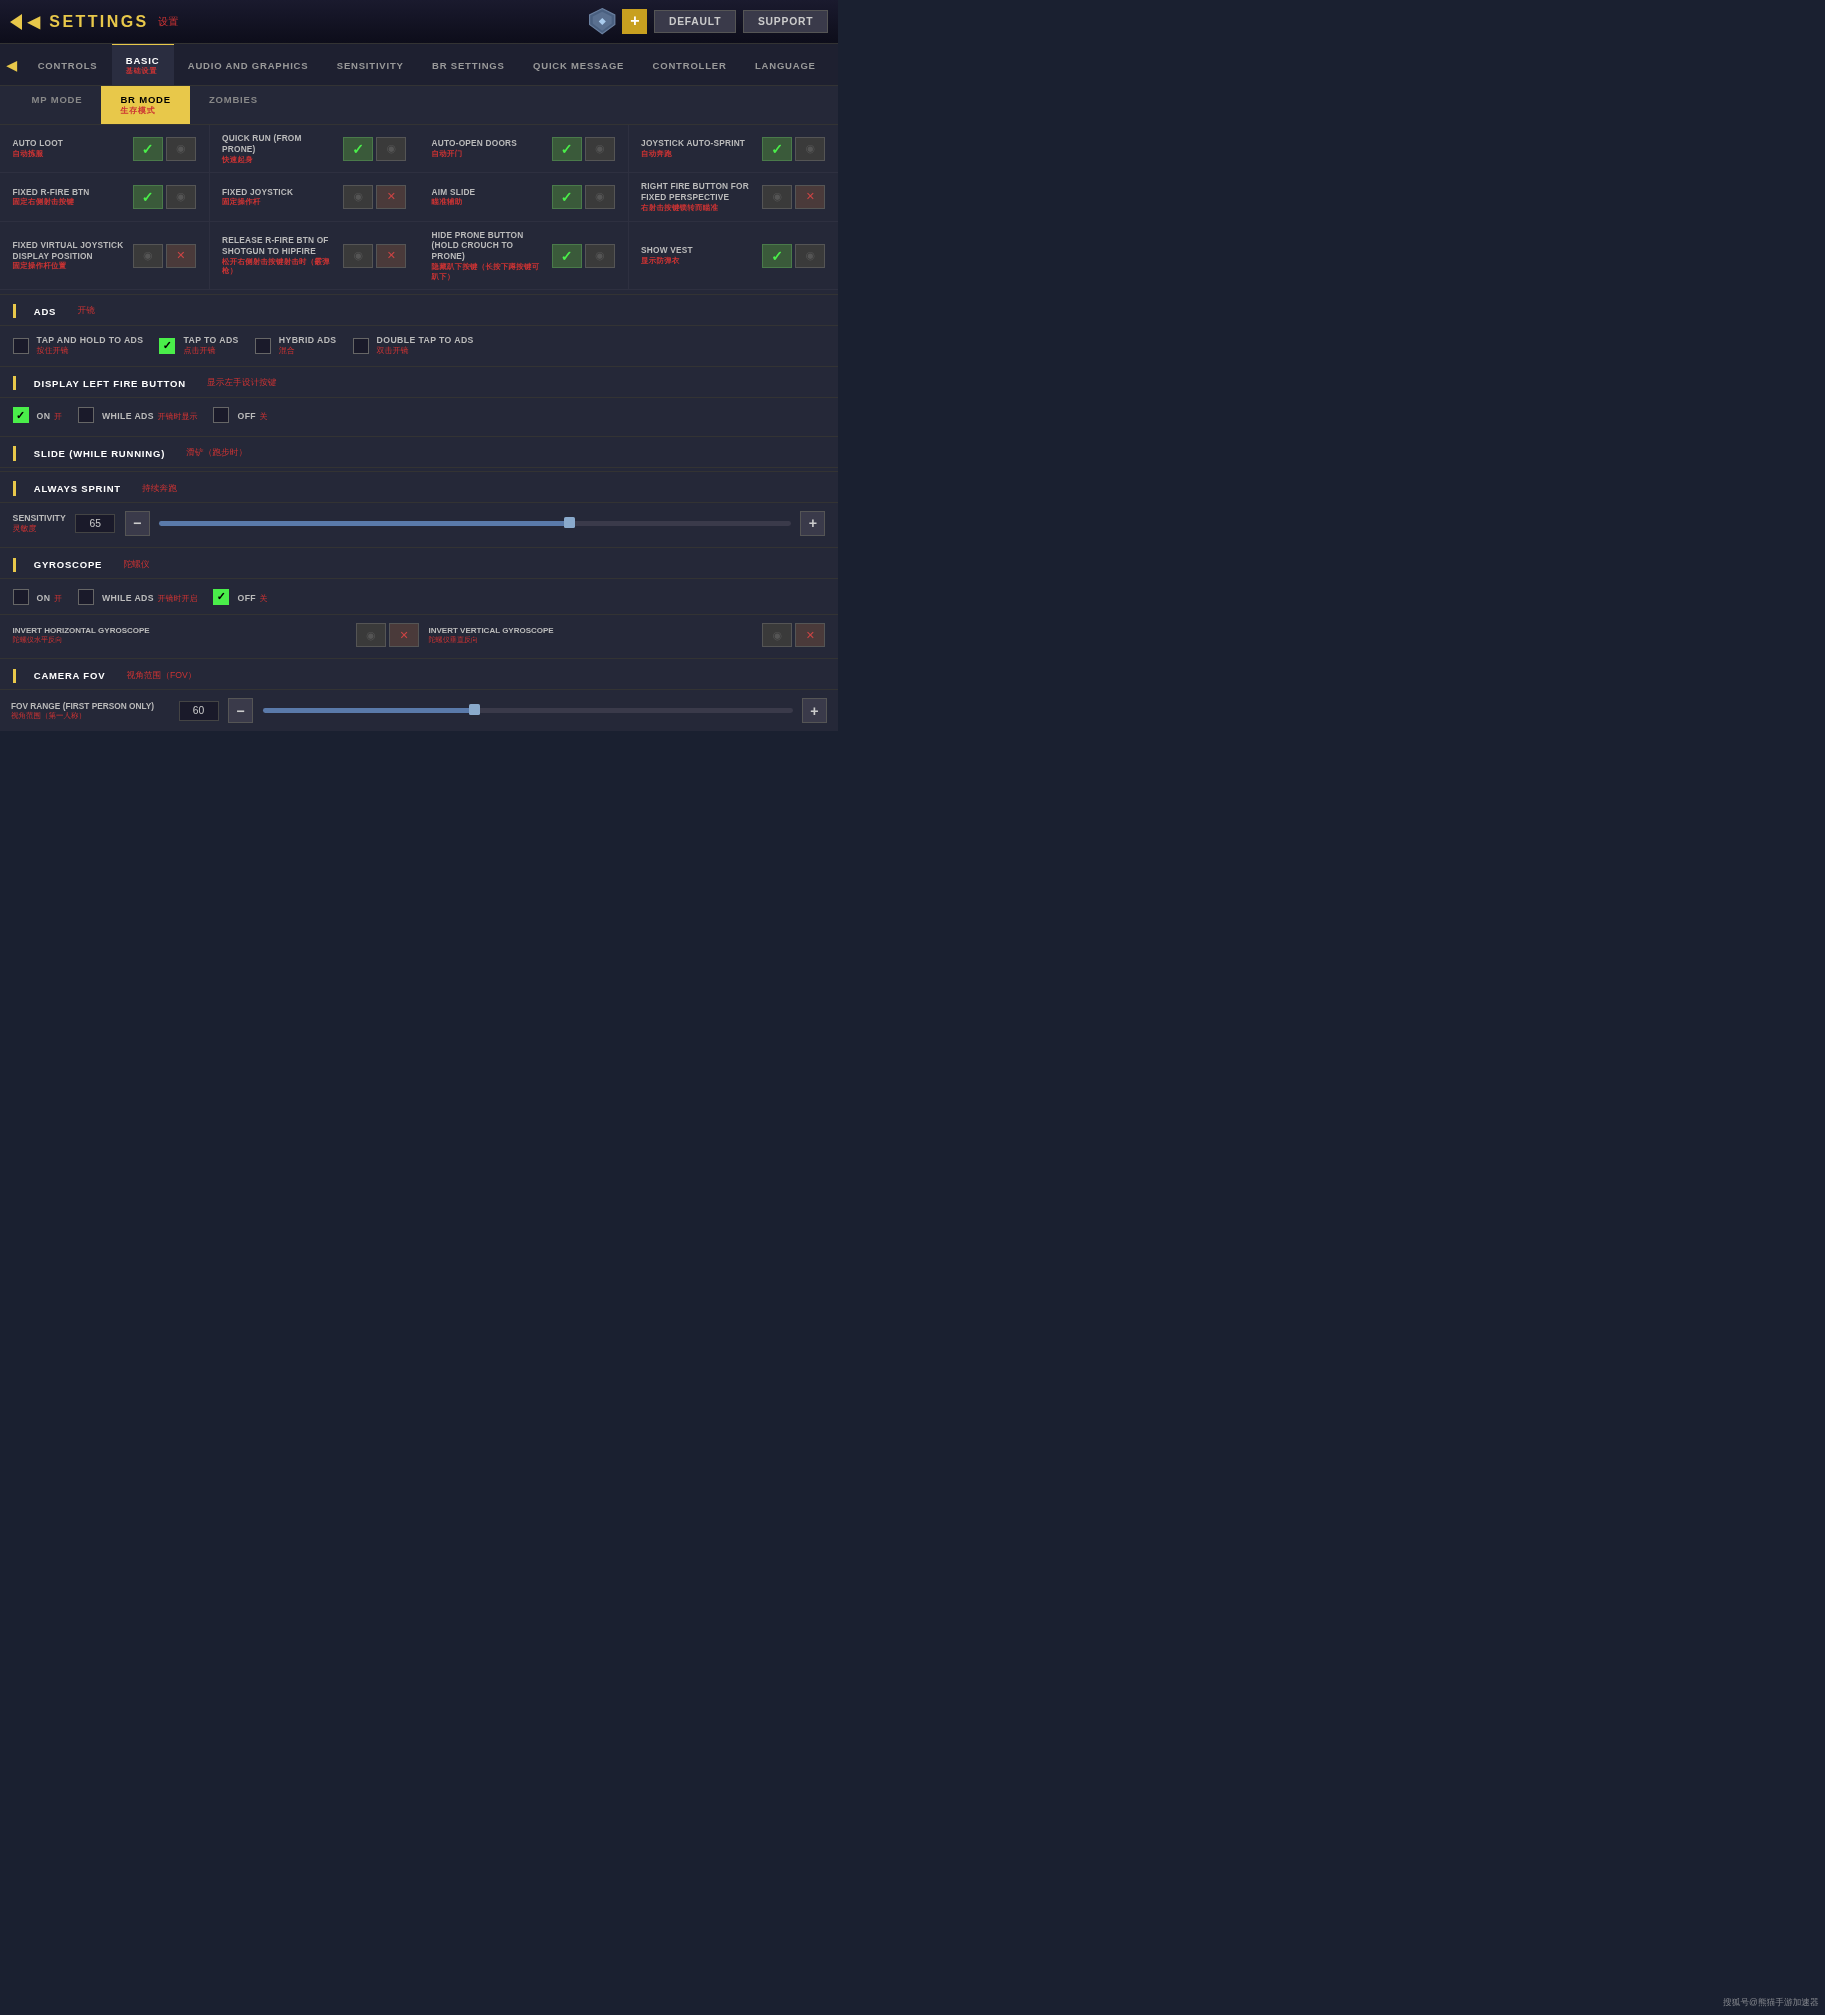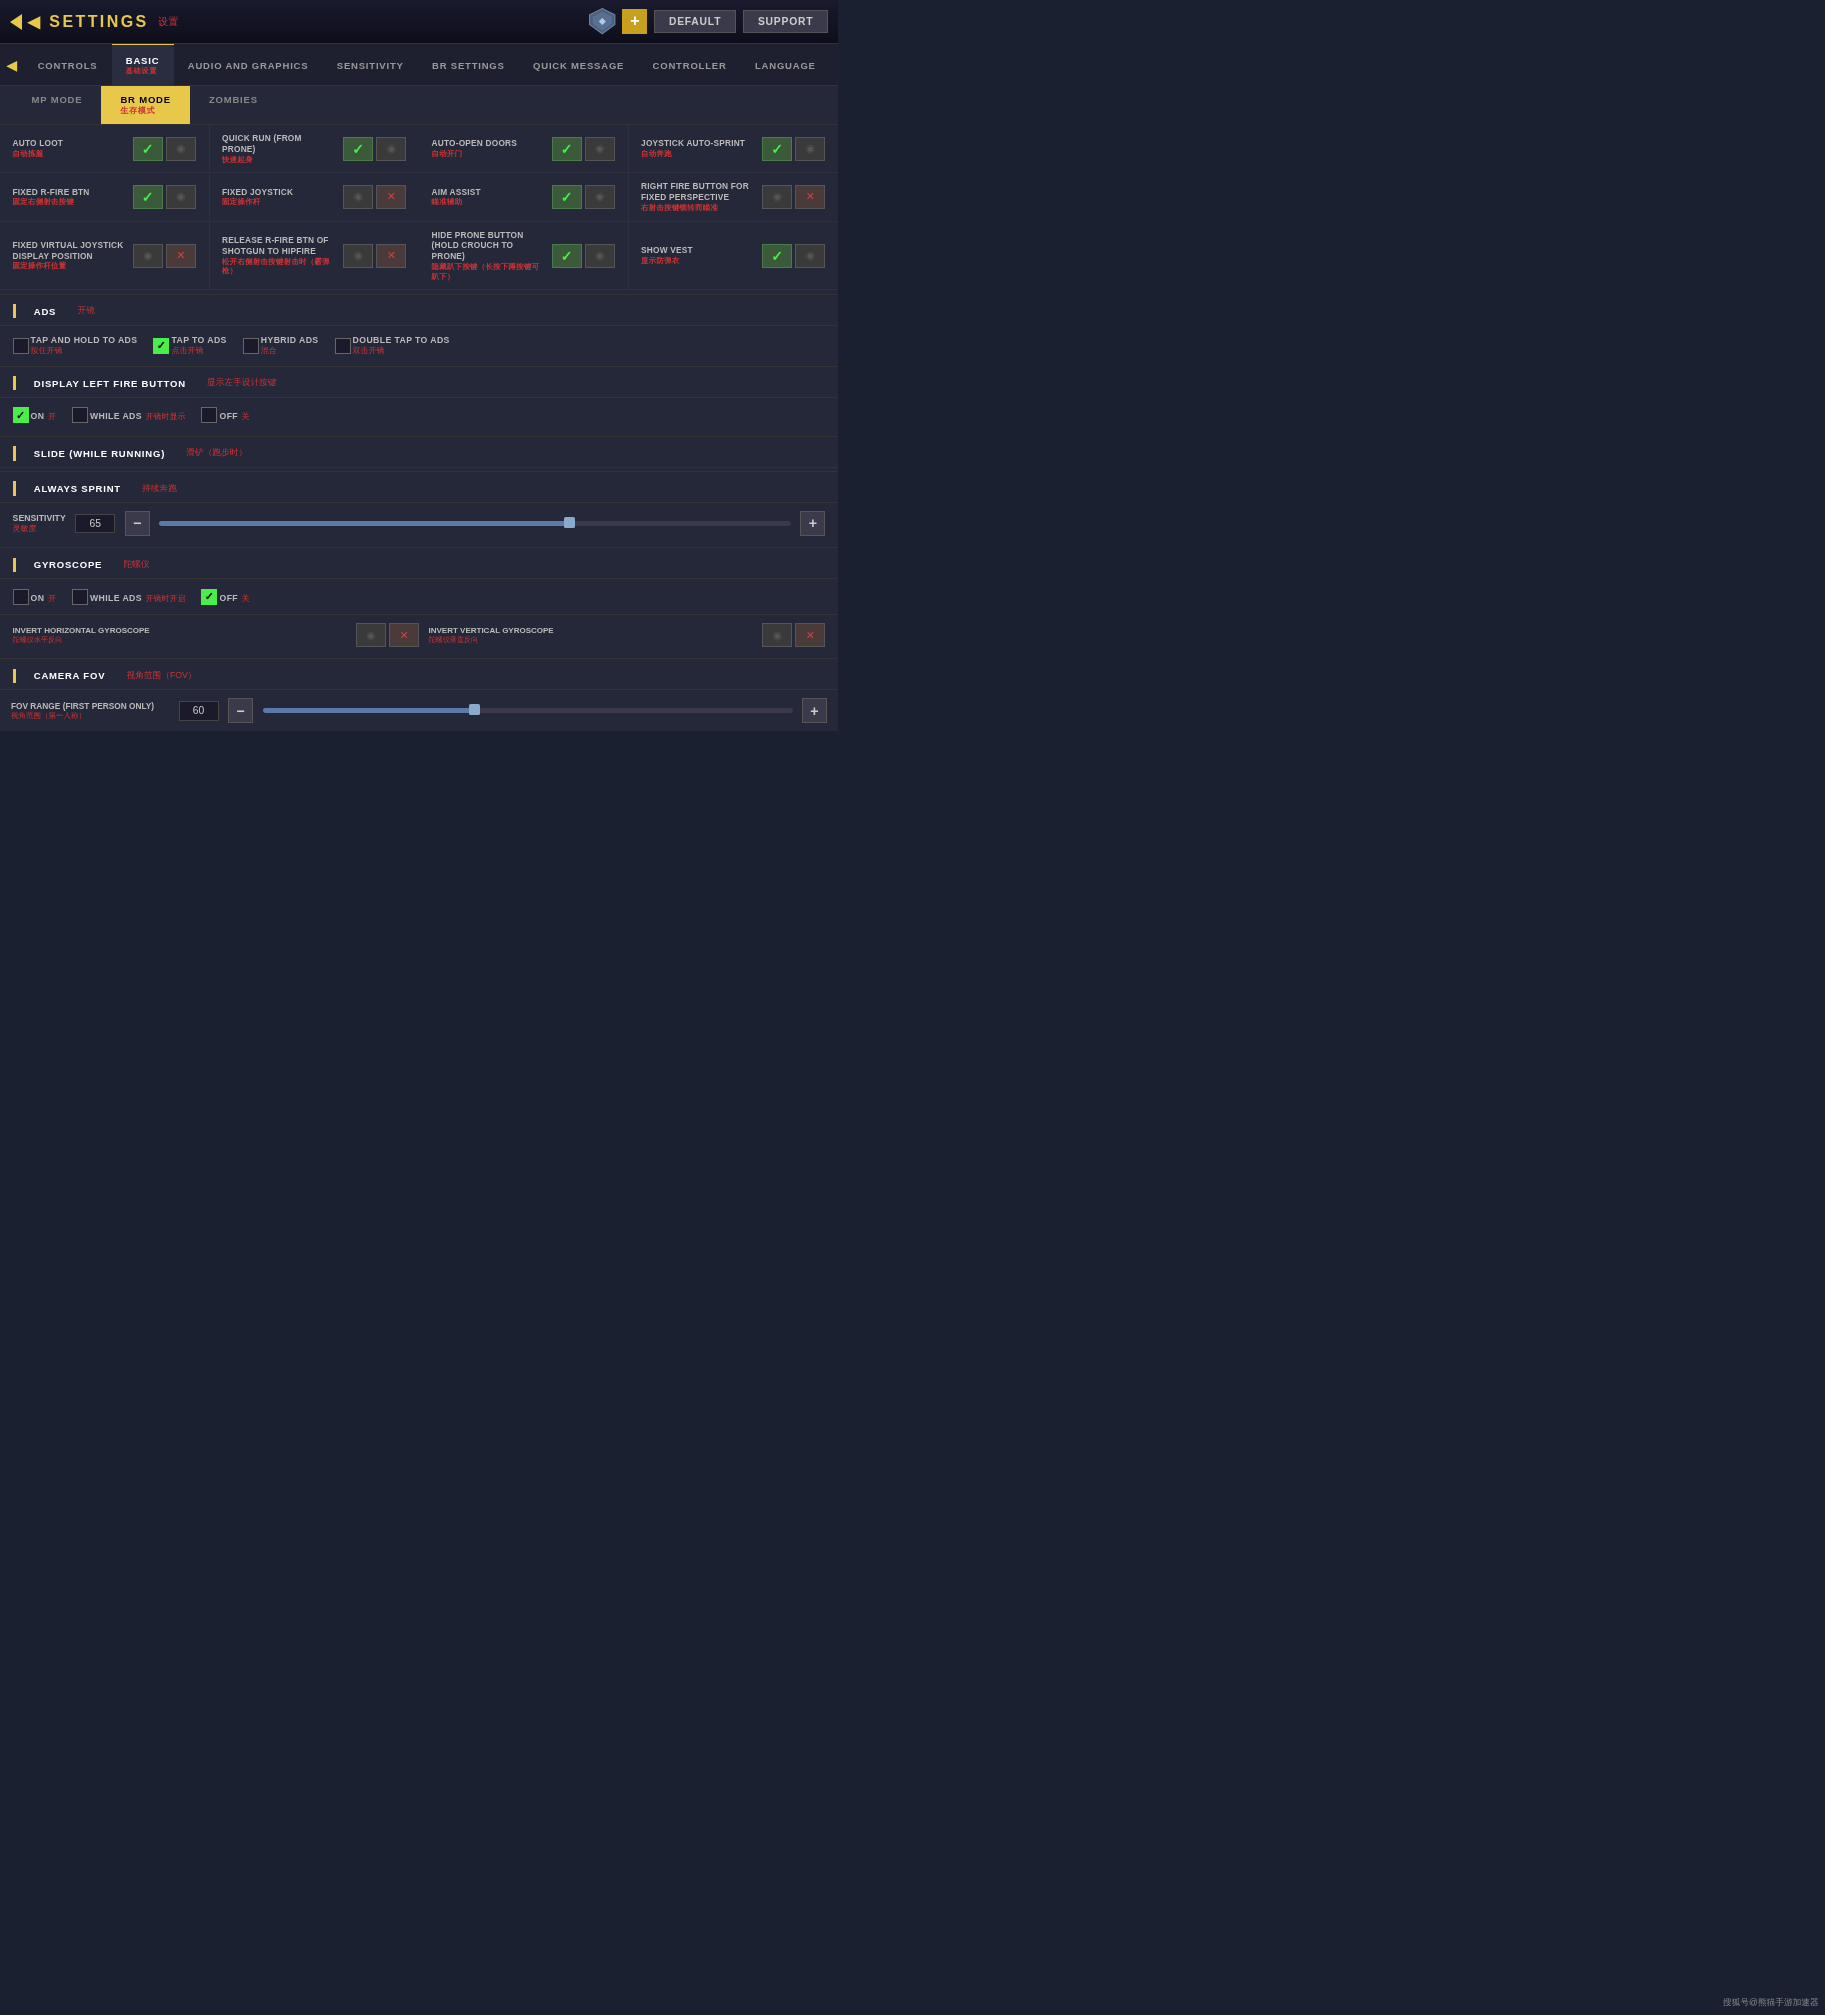--- a/index.html
+++ b/index.html
@@ -204,21 +204,21 @@
       display: flex;
       align-items: center;
       gap: 16px;
       padding: 9.5px 12.6px;
       background: #252838;
       flex-wrap: wrap;
     }
     .ads-option {
       display: flex;
       align-items: center;
-      gap: 2px;
+      gap: 8px;
       cursor: pointer;
     }
     .checkbox {
       width: 16px;
       height: 16px;
       border: 1.6px solid #666;
       background: #1a1a2a;
       display: flex;
       align-items: center;
       justify-content: center;
@@ -514,21 +514,21 @@
         <span class="cell-label-cn">固定操作杆</span>
       </div>
       <div class="setting-control">
         <div class="toggle-x" style="color:#555;">◉</div>
         <div class="toggle-x active" style="color:#cc4444;">✕</div>
       </div>
     </div>
 
     <div class="grid-cell left">
       <div class="cell-label">
-        <span>AIM ASSIST</span>
+        <span>AIM SLIDE</span>
         <span class="cell-label-cn">瞄准辅助</span>
       </div>
       <div class="setting-control">
         <div class="toggle-check active">✓</div>
         <div class="toggle-x" style="color:#555;">◉</div>
       </div>
     </div>
     <div class="grid-cell">
       <div class="cell-label">
         <span>RIGHT FIRE BUTTON FOR FIXED PERSPECTIVE</span>

